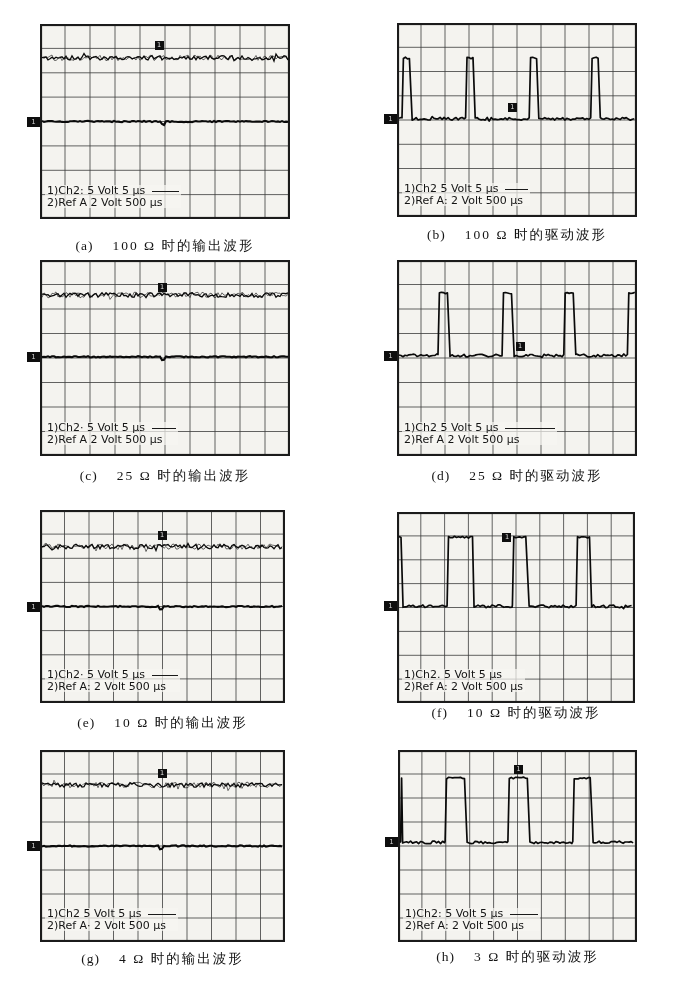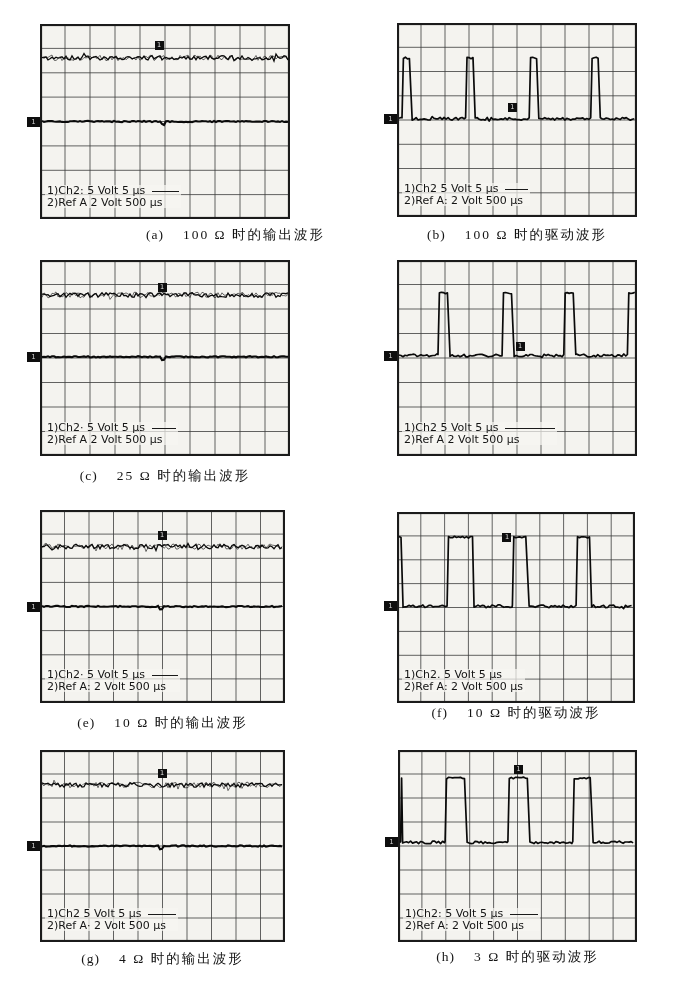--- a/index.html
+++ b/index.html
@@ -38,21 +38,21 @@
           <polyline points="2.0,33.9 4.0,32.6 6.0,33.4 8.0,33.4 10.0,32.1 12.0,31.0 14.0,36.2 16.0,36.5 18.0,34.7 20.0,32.6 22.0,36.6 24.0,33.7 26.0,34.7 28.0,33.8 30.0,35.5 32.0,35.9 34.0,36.3 36.0,33.8 38.0,33.5 40.0,35.6 42.0,35.8 44.0,33.5 46.0,33.9 48.0,33.5 50.0,32.3 52.0,33.9 54.0,32.3 56.0,34.3 58.0,33.6 60.0,31.3 62.0,35.9 64.0,33.0 66.0,36.8 68.0,35.5 70.0,32.3 72.0,35.9 74.0,32.7 76.0,33.4 78.0,36.7 80.0,34.0 82.0,34.4 84.0,33.7 86.0,35.7 88.0,34.0 90.0,32.9 92.0,35.3 94.0,34.2 96.0,36.0 98.0,32.9 100.0,36.2 102.0,34.7 104.0,32.6 106.0,32.4 108.0,33.9 110.0,31.3 112.0,31.5 114.0,36.5 116.0,35.1 118.0,32.0 120.0,33.8 122.0,32.5 124.0,31.7 126.0,35.3 128.0,35.0 130.0,35.6 132.0,32.7 134.0,35.3 136.0,35.7 138.0,35.5 140.0,31.4 142.0,33.5 144.0,32.9 146.0,32.0 148.0,31.2 150.0,33.7 152.0,35.8 154.0,31.3 156.0,31.9 158.0,34.1 160.0,31.9 162.0,35.0 164.0,35.8 166.0,33.3 168.0,34.4 170.0,31.0 172.0,32.2 174.0,36.1 176.0,34.6 178.0,31.2 180.0,34.8 182.0,35.7 184.0,32.5 186.0,32.8 188.0,36.0 190.0,34.5 192.0,31.0 194.0,36.2 196.0,36.1 198.0,33.5 200.0,35.9 202.0,35.0 204.0,35.2 206.0,35.3 208.0,35.6 210.0,34.9 212.0,35.6 214.0,34.4 216.0,31.5 218.0,36.3 220.0,32.6 222.0,36.1 224.0,32.2 226.0,32.8 228.0,35.6 230.0,31.8 232.0,32.4 234.0,32.3 236.0,34.9 238.0,33.0 240.0,32.9 242.0,32.3 244.0,33.1 246.0,32.7 248.0,36.3" fill="none" stroke="#0a0a0a" stroke-width="0.7" opacity="0.85"></polyline>
           <polyline points="2.0,96.9 4.0,97.9 6.0,97.5 8.0,97.1 10.0,97.0 12.0,97.1 14.0,97.5 16.0,97.8 18.0,97.6 20.0,97.4 22.0,97.9 24.0,98.0 26.0,97.9 28.0,97.9 30.0,97.2 32.0,97.2 34.0,97.1 36.0,97.3 38.0,97.7 40.0,97.1 42.0,97.7 44.0,97.4 46.0,97.0 48.0,96.9 50.0,97.2 52.0,97.4 54.0,98.0 56.0,97.2 58.0,97.1 60.0,97.4 62.0,97.1 64.0,97.7 66.0,97.2 68.0,97.4 70.0,97.4 72.0,98.0 74.0,96.9 76.0,97.7 78.0,97.6 80.0,97.9 82.0,98.1 84.0,97.1 86.0,97.3 88.0,97.8 90.0,97.9 92.0,97.1 94.0,97.1 96.0,97.7 98.0,97.1 100.0,97.2 102.0,97.8 104.0,97.0 106.0,97.8 108.0,97.3 110.0,97.0 112.0,98.1 114.0,97.3 116.0,97.0 118.0,97.9 120.0,97.4 122.0,100.0 124.0,101.1 126.0,97.2 128.0,97.0 130.0,98.0 132.0,97.2 134.0,97.8 136.0,97.7 138.0,98.0 140.0,97.7 142.0,97.9 144.0,98.1 146.0,97.7 148.0,98.1 150.0,97.8 152.0,98.1 154.0,97.6 156.0,97.1 158.0,97.5 160.0,97.5 162.0,97.1 164.0,97.3 166.0,97.3 168.0,97.7 170.0,97.2 172.0,98.1 174.0,97.0 176.0,98.0 178.0,97.1 180.0,97.0 182.0,97.8 184.0,97.3 186.0,97.1 188.0,97.0 190.0,97.4 192.0,97.5 194.0,97.4 196.0,98.0 198.0,97.1 200.0,97.7 202.0,97.1 204.0,97.6 206.0,97.1 208.0,97.4 210.0,97.4 212.0,97.7 214.0,97.7 216.0,97.6 218.0,97.6 220.0,97.5 222.0,98.0 224.0,97.0 226.0,97.0 228.0,97.8 230.0,97.5 232.0,97.0 234.0,97.3 236.0,97.7 238.0,97.4 240.0,97.9 242.0,97.1 244.0,98.0 246.0,97.6 248.0,97.9" fill="none" stroke="#0a0a0a" stroke-width="2.1"></polyline>
         </svg>
       <div class="ann">
         <div class="ann-line"><span>1)Ch2: 5 Volt 5 μs</span><span class="rule" style="width: 27px;"></span></div>
         <div class="ann-line"><span>2)Ref A  2 Volt 500 μs</span></div>
       </div>
       <div class="chmark" style="top: 92.5px;"><span>1</span></div>
       <div class="trigmark" style="left: 114.5px; top: 16.95px;"><span>1</span></div>
     </div>
-    <figcaption class="cap" style="top: 202px; text-align: right;">
+    <figcaption class="cap" style="top: 213px;">
       <span class="cap-label">(a)</span><span class="cap-text">100 Ω 时的输出波形</span>
     </figcaption>
   </figure>
     <figure class="panel" style="left: 397px; top: 23px; width: 240px;">
     <div class="scope" style="height: 194px;">
       <svg class="wave" xmlns="http://www.w3.org/2000/svg" width="240" height="194" viewBox="0 0 240 194">
           <rect x="0" y="0" width="240" height="194" fill="#f4f3ef"></rect>
           <path d="M24.0 0V194M48.0 0V194M72.0 0V194M96.0 0V194M120.0 0V194M144.0 0V194M168.0 0V194M192.0 0V194M216.0 0V194M0 24.3H240M0 48.5H240M0 72.8H240M0 97.0H240M0 121.3H240M0 145.5H240M0 169.8H240" stroke="#3c3c3c" stroke-width="1" fill="none" opacity="0.8"></path>
           <rect x="1" y="1" width="238" height="192" fill="none" stroke="#1b1b1b" stroke-width="2.2"></rect>
           <polyline points="2.0,95.3 4.0,94.5 5.0,94.8 6.4,35.5 8.4,34.2 10.4,35.8 12.4,35.5 15.1,94.8 15.1,97.1 17.1,96.3 19.1,94.6 21.1,97.0 23.1,96.4 25.1,96.3 27.1,95.9 29.1,96.3 31.1,97.0 33.1,97.0 35.1,93.6 37.1,95.3 39.1,95.9 41.1,95.8 43.1,94.4 45.1,96.3 47.1,94.5 49.1,96.1 51.1,94.6 53.1,96.5 55.1,97.1 57.1,95.6 59.1,94.5 61.1,96.8 63.1,95.1 65.1,94.5 67.1,95.8 68.6,94.8 70.0,34.4 72.0,34.6 74.0,35.7 76.0,34.6 78.2,94.8 78.2,95.0 80.2,94.7 82.2,96.2 84.2,96.9 86.2,96.5 88.2,97.1 90.2,94.5 92.2,98.1 94.2,94.6 96.2,96.4 98.2,96.2 100.2,96.6 102.2,96.4 104.2,95.9 106.2,96.4 108.2,95.0 110.2,96.7 112.2,94.7 114.2,95.7 116.2,96.4 118.2,96.1 120.2,96.7 122.2,96.7 124.2,97.1 126.2,96.2 128.2,96.2 130.2,96.5 132.2,94.8 133.6,34.6 135.6,34.3 137.6,35.0 139.6,35.8 141.8,94.8 141.8,95.5 143.8,95.7 145.8,95.8 147.8,94.7 149.8,95.8 151.8,95.4 153.8,96.5 155.8,95.3 157.8,97.0 159.8,95.0 161.8,95.9 163.8,95.9 165.8,94.7 167.8,97.0 169.8,95.4 171.8,96.0 173.8,97.1 175.8,96.1 177.8,96.2 179.8,95.0 181.8,95.3 183.8,95.4 185.8,94.9 187.8,96.5 189.8,95.5 191.8,96.3 193.7,94.8 195.1,35.5 197.1,34.7 199.1,34.2 201.1,35.3 203.3,94.8 203.3,94.6 205.3,96.0 207.3,96.1 209.3,95.0 211.3,95.5 213.3,96.5 215.3,96.0 217.3,96.7 219.3,95.0 221.3,95.8 223.3,96.5 225.3,94.5 227.3,95.4 229.3,94.6 231.3,96.1 233.3,97.2 235.3,96.2 237.3,95.7" fill="none" stroke="#0a0a0a" stroke-width="1.7" stroke-linejoin="round"></polyline>
@@ -97,20 +97,23 @@
           <rect x="1" y="1" width="238" height="194" fill="none" stroke="#1b1b1b" stroke-width="2.2"></rect>
           <polyline points="2.0,95.0 4.0,95.5 6.0,96.7 8.0,95.3 10.0,95.8 12.0,94.8 14.0,94.7 16.0,94.2 18.0,94.5 20.0,96.5 22.0,95.8 24.0,94.8 26.0,95.7 28.0,95.5 30.0,94.9 32.0,96.6 34.0,95.8 36.0,95.5 38.0,95.4 40.0,93.9 41.0,94.5 42.4,32.9 44.4,32.3 46.4,32.6 48.4,33.7 50.4,32.8 53.0,94.5 53.0,96.4 55.0,94.8 57.0,96.2 59.0,96.5 61.0,95.4 63.0,96.8 65.0,95.9 67.0,94.4 69.0,96.9 71.0,96.8 73.0,95.5 75.0,96.0 77.0,95.7 79.0,94.9 81.0,94.5 83.0,94.4 85.0,94.4 87.0,95.1 89.0,95.9 91.0,96.8 93.0,96.5 95.0,96.4 97.0,95.3 99.0,94.4 101.0,95.0 103.0,95.9 105.0,95.9 105.1,94.5 106.5,32.8 108.5,32.5 110.5,33.0 112.5,33.5 114.5,33.8 117.1,94.5 117.1,96.6 119.1,95.5 121.1,96.3 123.1,96.7 125.1,96.6 127.1,96.1 129.1,94.8 131.1,95.9 133.1,94.5 135.1,94.5 137.1,95.5 139.1,96.0 141.1,96.2 143.1,96.3 145.1,97.4 147.1,94.3 149.1,95.6 151.1,94.4 153.1,95.5 155.1,95.7 157.1,96.8 159.1,94.6 161.1,95.8 163.1,95.6 165.1,96.8 166.8,94.5 168.2,33.1 170.2,32.6 172.2,33.4 174.2,32.8 176.2,33.0 178.8,94.5 178.8,93.7 180.8,94.6 182.8,95.5 184.8,94.8 186.8,94.2 188.8,95.5 190.8,96.9 192.8,96.8 194.8,96.5 196.8,95.5 198.8,96.8 200.8,94.6 202.8,96.3 204.8,96.4 206.8,94.5 208.8,95.4 210.8,95.2 212.8,95.5 214.8,94.7 216.8,96.4 218.8,96.6 220.8,94.8 222.8,95.2 224.8,96.4 226.8,94.0 228.8,96.0 230.4,94.5 231.8,32.9 233.8,33.5 235.8,33.2 237.8,32.2" fill="none" stroke="#0a0a0a" stroke-width="1.7" stroke-linejoin="round"></polyline>
         </svg>
       <div class="ann">
         <div class="ann-line"><span>1)Ch2  5 Volt 5 μs</span><span class="rule" style="width: 50px;"></span></div>
         <div class="ann-line"><span>2)Ref A  2 Volt 500 μs</span></div>
       </div>
       <div class="chmark" style="top: 90.55px;"><span>1</span></div>
       <div class="trigmark" style="left: 118.62px; top: 82.475px;"><span>1</span></div>
     </div>
+    <figcaption class="cap" style="top: 207px;">
+      <span class="cap-label">(d)</span><span class="cap-text">25 Ω 时的驱动波形</span>
+    </figcaption>
   </figure>
     <figure class="panel" style="left: 40px; top: 510px; width: 245px;">
     <div class="scope" style="height: 193px;">
       <svg class="wave" xmlns="http://www.w3.org/2000/svg" width="245" height="193" viewBox="0 0 245 193">
           <rect x="0" y="0" width="245" height="193" fill="#f4f3ef"></rect>
           <path d="M24.5 0V193M49.0 0V193M73.5 0V193M98.0 0V193M122.5 0V193M147.0 0V193M171.5 0V193M196.0 0V193M220.5 0V193M0 24.1H245M0 48.3H245M0 72.4H245M0 96.5H245M0 120.6H245M0 144.8H245M0 168.9H245" stroke="#3c3c3c" stroke-width="1" fill="none" opacity="0.8"></path>
           <rect x="1" y="1" width="243" height="191" fill="none" stroke="#1b1b1b" stroke-width="2.2"></rect>
           <polyline points="2.0,36.7 4.0,36.7 6.0,34.7 8.0,35.7 10.0,37.9 12.0,39.9 14.0,38.7 16.0,36.1 18.0,38.8 20.0,34.8 22.0,36.4 24.0,36.9 26.0,38.7 28.0,36.4 30.0,38.1 32.0,38.4 34.0,35.2 36.0,34.3 38.0,35.8 40.0,36.3 42.0,35.7 44.0,37.9 46.0,35.5 48.0,37.7 50.0,35.5 52.0,34.4 54.0,38.4 56.0,37.7 58.0,35.0 60.0,38.8 62.0,34.9 64.0,36.7 66.0,35.1 68.0,34.7 70.0,38.6 72.0,37.6 74.0,38.2 76.0,37.1 78.0,35.3 80.0,36.3 82.0,36.0 84.0,34.6 86.0,35.6 88.0,36.0 90.0,37.9 92.0,36.9 94.0,39.4 96.0,38.0 98.0,38.5 100.0,34.9 102.0,34.7 104.0,37.1 106.0,34.6 108.0,38.0 110.0,38.4 112.0,38.6 114.0,35.9 116.0,40.4 118.0,34.9 120.0,34.7 122.0,36.6 124.0,34.8 126.0,35.2 128.0,34.6 130.0,36.5 132.0,37.0 134.0,36.3 136.0,34.6 138.0,36.6 140.0,35.2 142.0,37.9 144.0,35.0 146.0,37.6 148.0,33.5 150.0,37.3 152.0,37.6 154.0,35.9 156.0,34.4 158.0,39.5 160.0,37.9 162.0,36.7 164.0,34.4 166.0,36.8 168.0,38.1 170.0,38.8 172.0,37.6 174.0,34.9 176.0,37.5 178.0,37.7 180.0,34.4 182.0,37.2 184.0,34.4 186.0,36.0 188.0,36.3 190.0,38.9 192.0,35.5 194.0,34.6 196.0,36.6 198.0,37.6 200.0,36.6 202.0,35.3 204.0,36.0 206.0,38.8 208.0,37.9 210.0,36.9 212.0,38.0 214.0,38.8 216.0,35.6 218.0,35.5 220.0,37.7 222.0,35.0 224.0,37.5 226.0,38.2 228.0,38.0 230.0,35.7 232.0,36.7 234.0,38.8 236.0,36.1 238.0,34.7 240.0,38.6 242.0,37.7" fill="none" stroke="#0a0a0a" stroke-width="1.3" opacity="1"></polyline>
           <polyline points="2.0,37.8 4.0,34.5 6.0,33.1 8.0,35.0 10.0,34.7 12.0,38.8 14.0,36.3 16.0,38.1 18.0,33.9 20.0,37.6 22.0,36.2 24.0,35.3 26.0,35.8 28.0,36.6 30.0,37.8 32.0,38.4 34.0,36.1 36.0,36.4 38.0,35.6 40.0,35.1 42.0,37.8 44.0,38.2 46.0,35.9 48.0,36.9 50.0,37.0 52.0,34.3 54.0,37.4 56.0,40.9 58.0,36.3 60.0,34.1 62.0,36.1 64.0,37.4 66.0,38.8 68.0,35.8 70.0,36.1 72.0,33.9 74.0,37.3 76.0,37.2 78.0,39.5 80.0,35.2 82.0,39.5 84.0,34.7 86.0,34.3 88.0,34.7 90.0,39.6 92.0,35.0 94.0,38.0 96.0,38.2 98.0,38.5 100.0,37.1 102.0,35.6 104.0,35.7 106.0,41.5 108.0,37.5 110.0,34.9 112.0,37.6 114.0,35.2 116.0,35.3 118.0,34.5 120.0,35.2 122.0,35.7 124.0,38.3 126.0,36.4 128.0,39.1 130.0,38.5 132.0,34.5 134.0,34.0 136.0,39.0 138.0,39.0 140.0,37.2 142.0,37.5 144.0,36.5 146.0,36.1 148.0,37.2 150.0,36.8 152.0,37.1 154.0,39.1 156.0,38.4 158.0,34.2 160.0,34.6 162.0,38.7 164.0,39.2 166.0,36.6 168.0,35.1 170.0,36.1 172.0,36.4 174.0,35.2 176.0,37.4 178.0,34.1 180.0,36.5 182.0,36.0 184.0,34.2 186.0,38.8 188.0,38.8 190.0,38.5 192.0,38.3 194.0,34.2 196.0,38.0 198.0,39.3 200.0,35.3 202.0,39.2 204.0,36.2 206.0,36.7 208.0,34.2 210.0,37.4 212.0,36.6 214.0,38.9 216.0,35.5 218.0,38.7 220.0,35.0 222.0,36.8 224.0,34.7 226.0,38.1 228.0,35.5 230.0,34.0 232.0,35.1 234.0,35.4 236.0,35.8 238.0,36.4 240.0,39.2 242.0,36.4" fill="none" stroke="#0a0a0a" stroke-width="0.7" opacity="0.85"></polyline>
           <polyline points="2.0,96.0 4.0,96.9 6.0,96.1 8.0,96.1 10.0,96.6 12.0,96.8 14.0,96.3 16.0,95.9 18.0,95.9 20.0,96.5 22.0,96.5 24.0,96.1 26.0,97.0 28.0,97.0 30.0,97.0 32.0,95.9 34.0,96.2 36.0,96.1 38.0,97.1 40.0,96.4 42.0,96.3 44.0,97.0 46.0,96.1 48.0,95.9 50.0,96.3 52.0,96.5 54.0,96.6 56.0,96.9 58.0,96.0 60.0,96.7 62.0,96.8 64.0,96.6 66.0,96.7 68.0,96.8 70.0,96.5 72.0,96.3 74.0,96.4 76.0,96.0 78.0,97.0 80.0,96.0 82.0,96.8 84.0,96.6 86.0,96.8 88.0,96.6 90.0,96.9 92.0,96.2 94.0,96.3 96.0,96.2 98.0,97.0 100.0,96.6 102.0,96.2 104.0,96.5 106.0,96.9 108.0,96.8 110.0,97.1 112.0,96.9 114.0,97.0 116.0,97.0 118.0,96.0 120.0,99.4 122.0,99.2 124.0,96.2 126.0,96.5 128.0,96.0 130.0,97.0 132.0,96.8 134.0,96.6 136.0,96.1 138.0,96.3 140.0,96.3 142.0,97.0 144.0,97.1 146.0,96.6 148.0,97.0 150.0,96.6 152.0,97.1 154.0,96.0 156.0,96.4 158.0,97.0 160.0,96.7 162.0,96.4 164.0,96.6 166.0,96.1 168.0,97.0 170.0,96.6 172.0,96.8 174.0,96.5 176.0,96.7 178.0,96.9 180.0,96.7 182.0,96.4 184.0,96.8 186.0,97.1 188.0,97.0 190.0,96.7 192.0,96.2 194.0,96.3 196.0,96.8 198.0,96.0 200.0,96.0 202.0,96.0 204.0,96.7 206.0,96.5 208.0,96.1 210.0,97.0 212.0,96.9 214.0,96.4 216.0,96.7 218.0,96.5 220.0,96.9 222.0,97.0 224.0,97.0 226.0,96.4 228.0,96.8 230.0,96.7 232.0,96.0 234.0,97.1 236.0,96.7 238.0,96.8 240.0,96.4 242.0,95.9" fill="none" stroke="#0a0a0a" stroke-width="2.1"></polyline>

